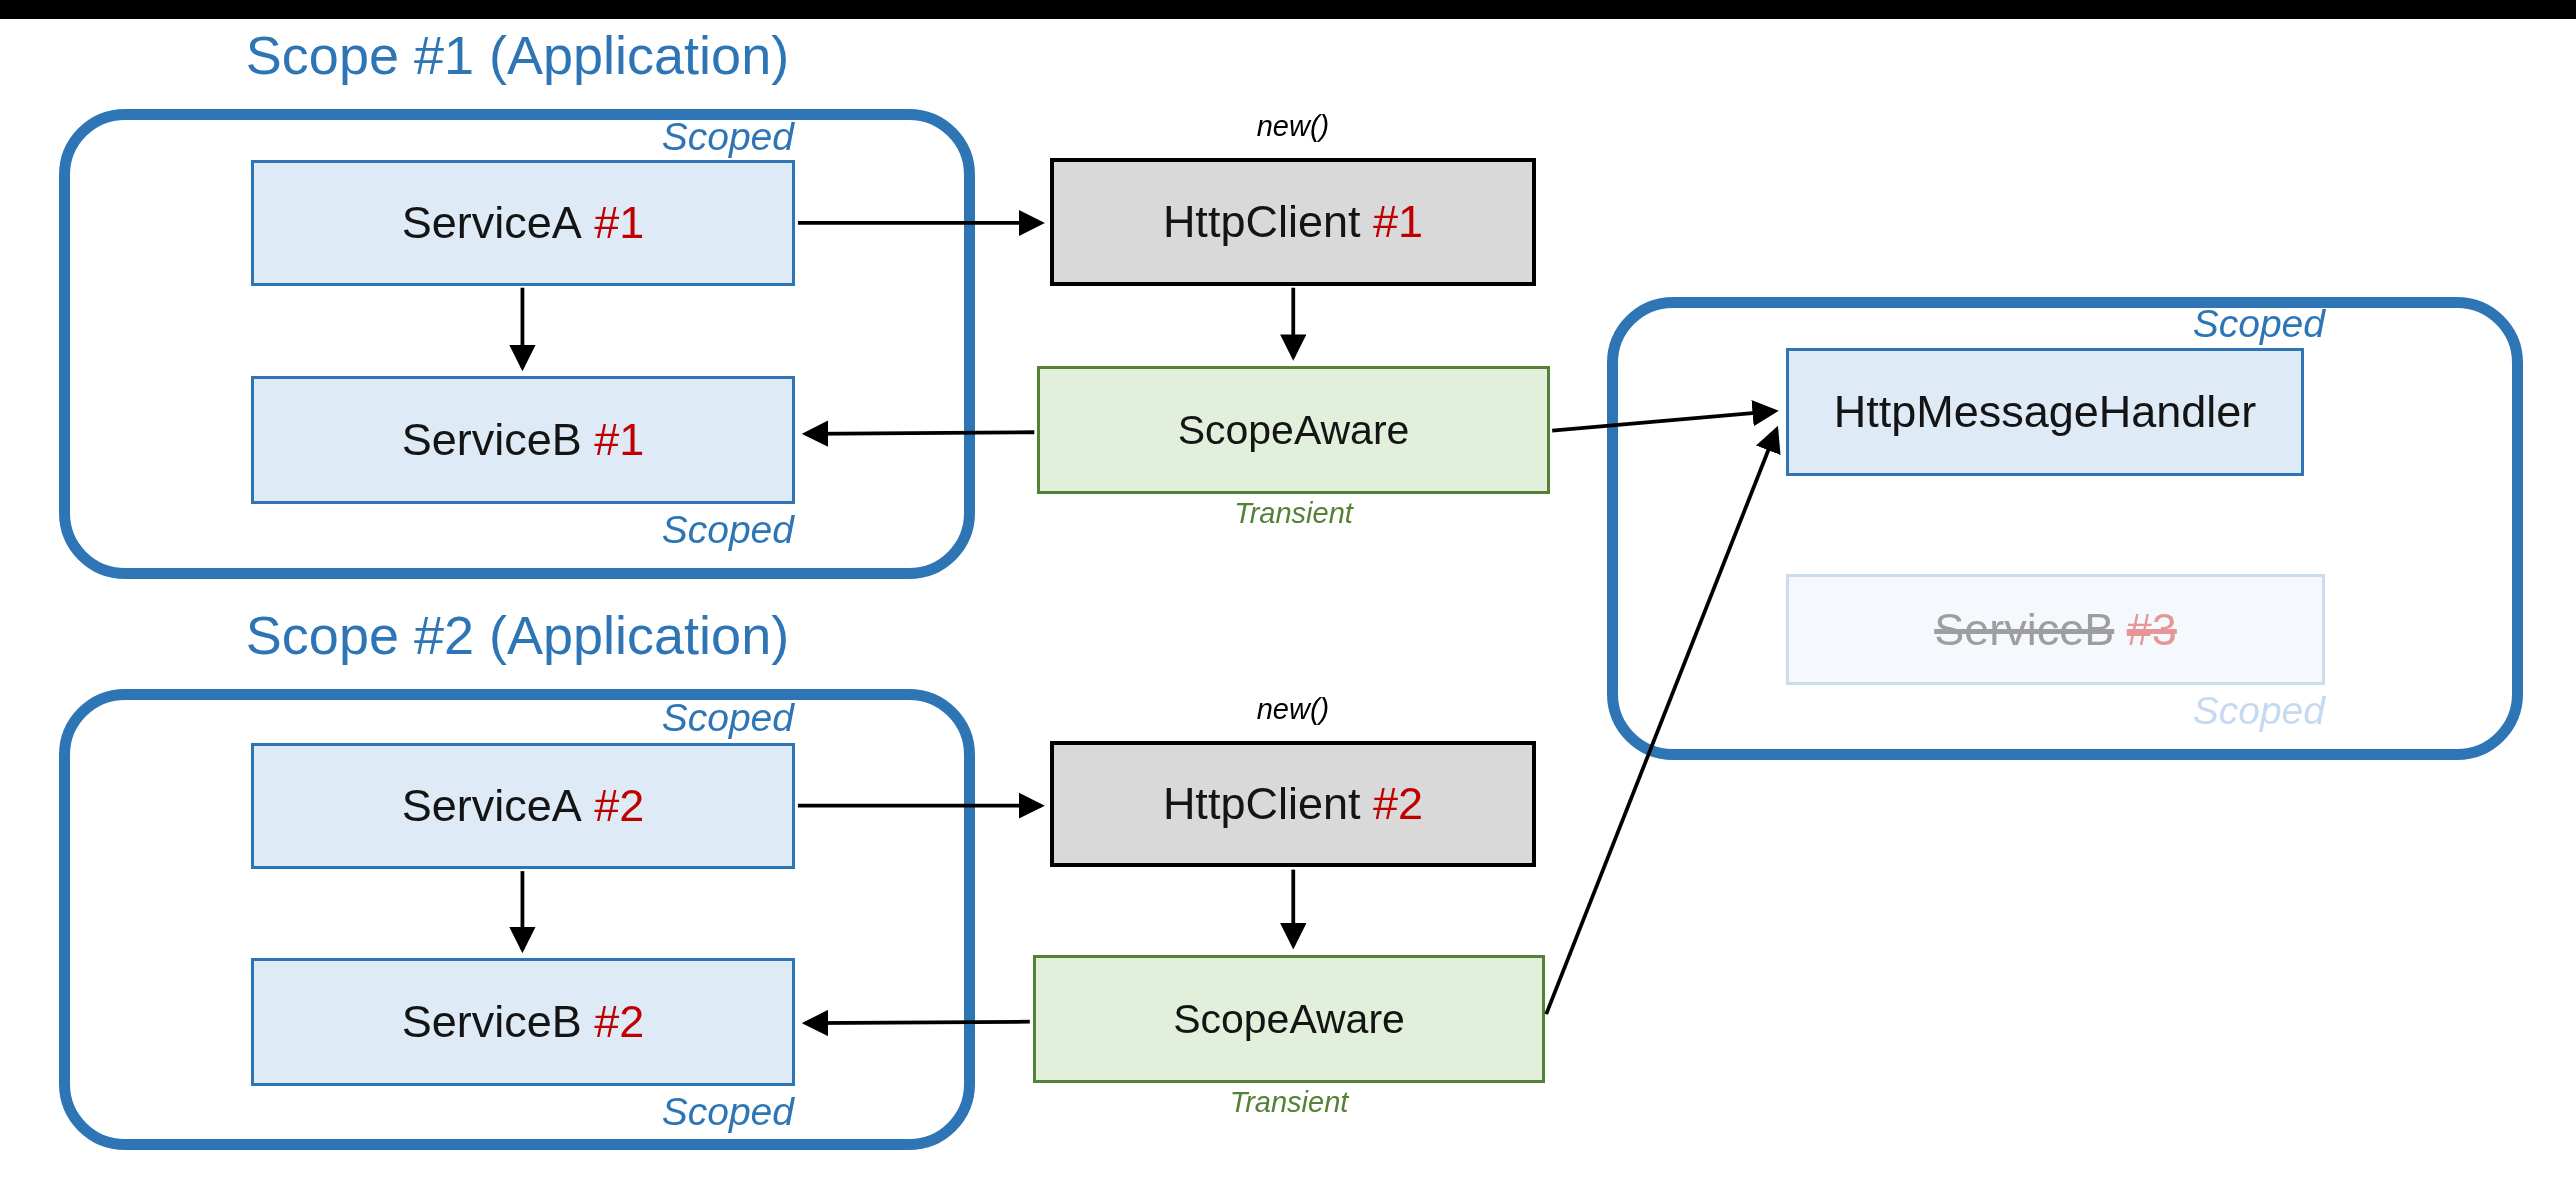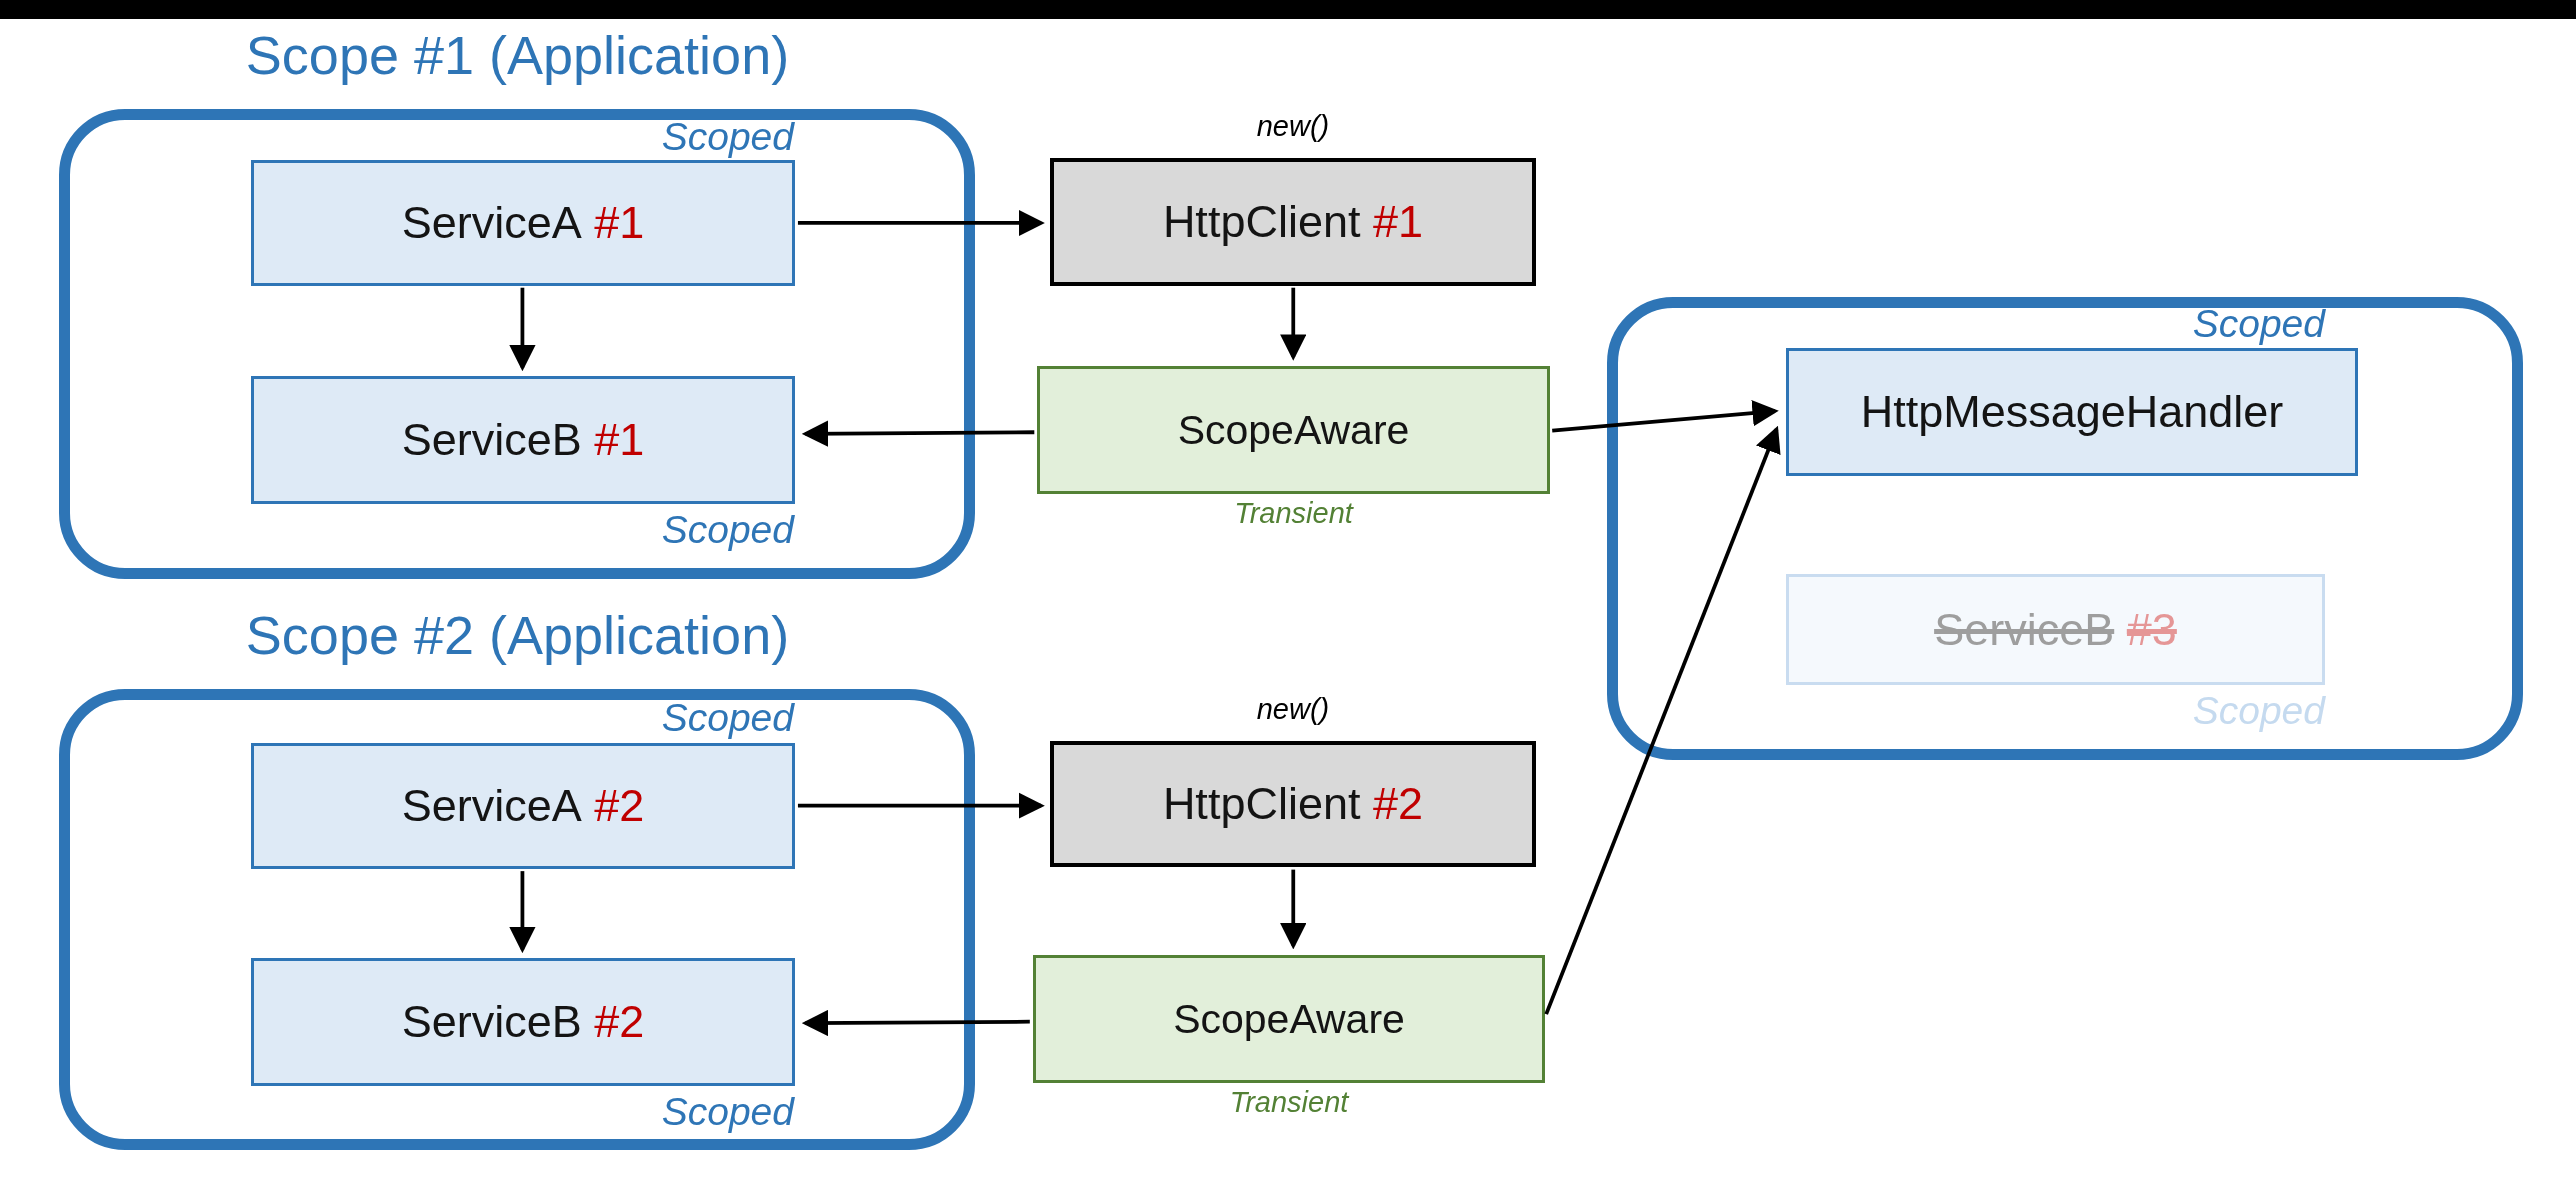--- a/index.html
+++ b/index.html
@@ -163,21 +163,21 @@
     <span>ScopeAware</span>
   </div>
 
   <div class="abs annot annot-transient" style="left:1033px;top:1087px;width:512px;">Transient</div>
 
 
   <div class="abs scope-rect" style="left:1607px;top:297px;width:916px;height:463px;"></div>
 
   <div class="abs scoped-label" style="left:1786px;top:303px;width:539px;">Scoped</div>
 
-  <div class="abs node node-blue" style="left:1786px;top:348px;width:572px;height:128px;">
+  <div class="abs node node-blue" style="left:1786px;top:348px;width:518px;height:128px;">
     <span>HttpMessageHandler</span>
   </div>
 
   <div class="abs node node-faded" style="left:1786px;top:574px;width:539px;height:111px;">
     <span class="struck-name">ServiceB</span>
     <span class="struck-num">#3</span>
   </div>
 
   <div class="abs scoped-label scoped-faded" style="left:1786px;top:690px;width:539px;">Scoped</div>
 

